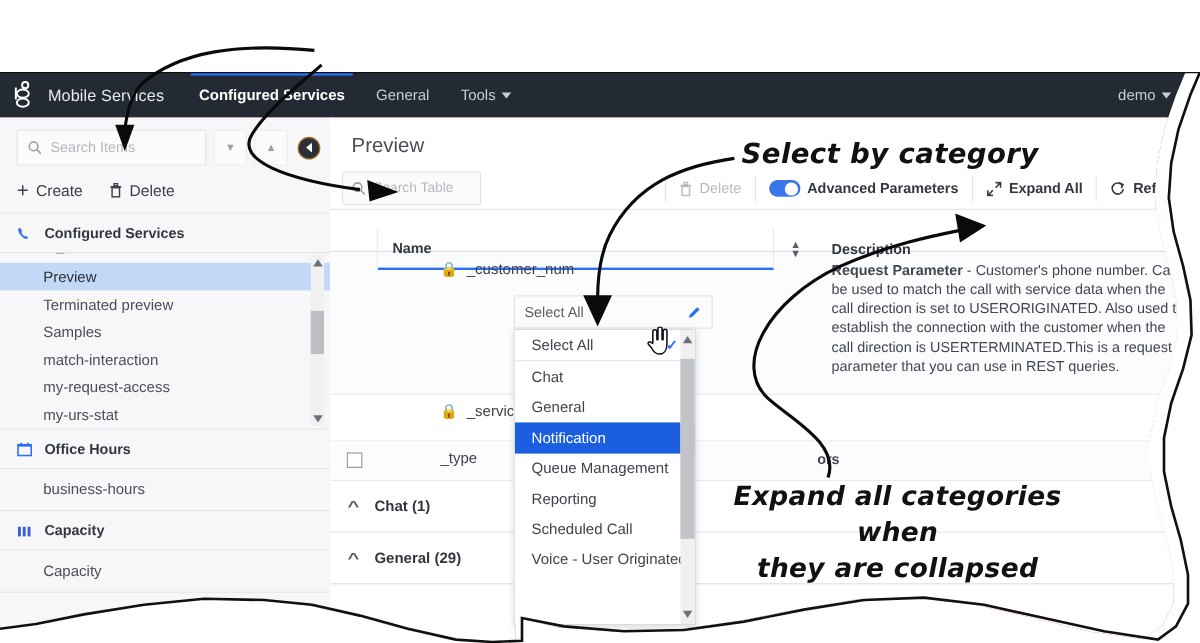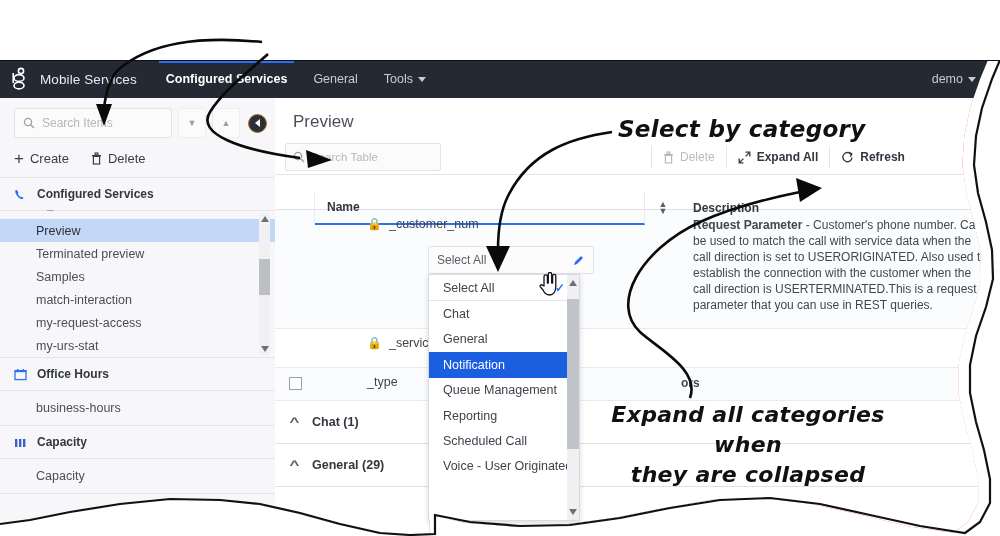--- a/index.html
+++ b/index.html
@@ -368,20 +368,26 @@
 
           <div class="tb-btn disabled">
             <svg width="11" height="13" viewBox="0 0 11 13">
               <rect x="1" y="3" width="9" height="1.3" fill="#b7bbc1"></rect>
               <rect x="2.4" y="4.4" width="6.2" height="7.6" fill="none" stroke="#b7bbc1" stroke-width="1.2"></rect>
               <rect x="4" y="1" width="3" height="1.8" fill="none" stroke="#b7bbc1" stroke-width="1.1"></rect>
             </svg>
             <span>Delete</span>
           </div>
 
+          <div class="tb-btn">
+            <span class="toggle">
+                <span class="knob"></span>
+              </span>
+            <span>Advanced Parameters</span>
+          </div>
 
           <div class="tb-btn">
             <svg width="13" height="13" viewBox="0 0 13 13">
               <path d="M7.6 1.2h4.2v4.2" fill="none" stroke="#32373f" stroke-width="1.3"></path>
               <line x1="11.6" y1="1.4" x2="7.6" y2="5.4" stroke="#32373f" stroke-width="1.3"></line>
               <path d="M5.4 11.8H1.2V7.6" fill="none" stroke="#32373f" stroke-width="1.3"></path>
               <line x1="1.4" y1="11.6" x2="5.4" y2="7.6" stroke="#32373f" stroke-width="1.3"></line>
             </svg>
             <span>Expand All</span>
           </div>

